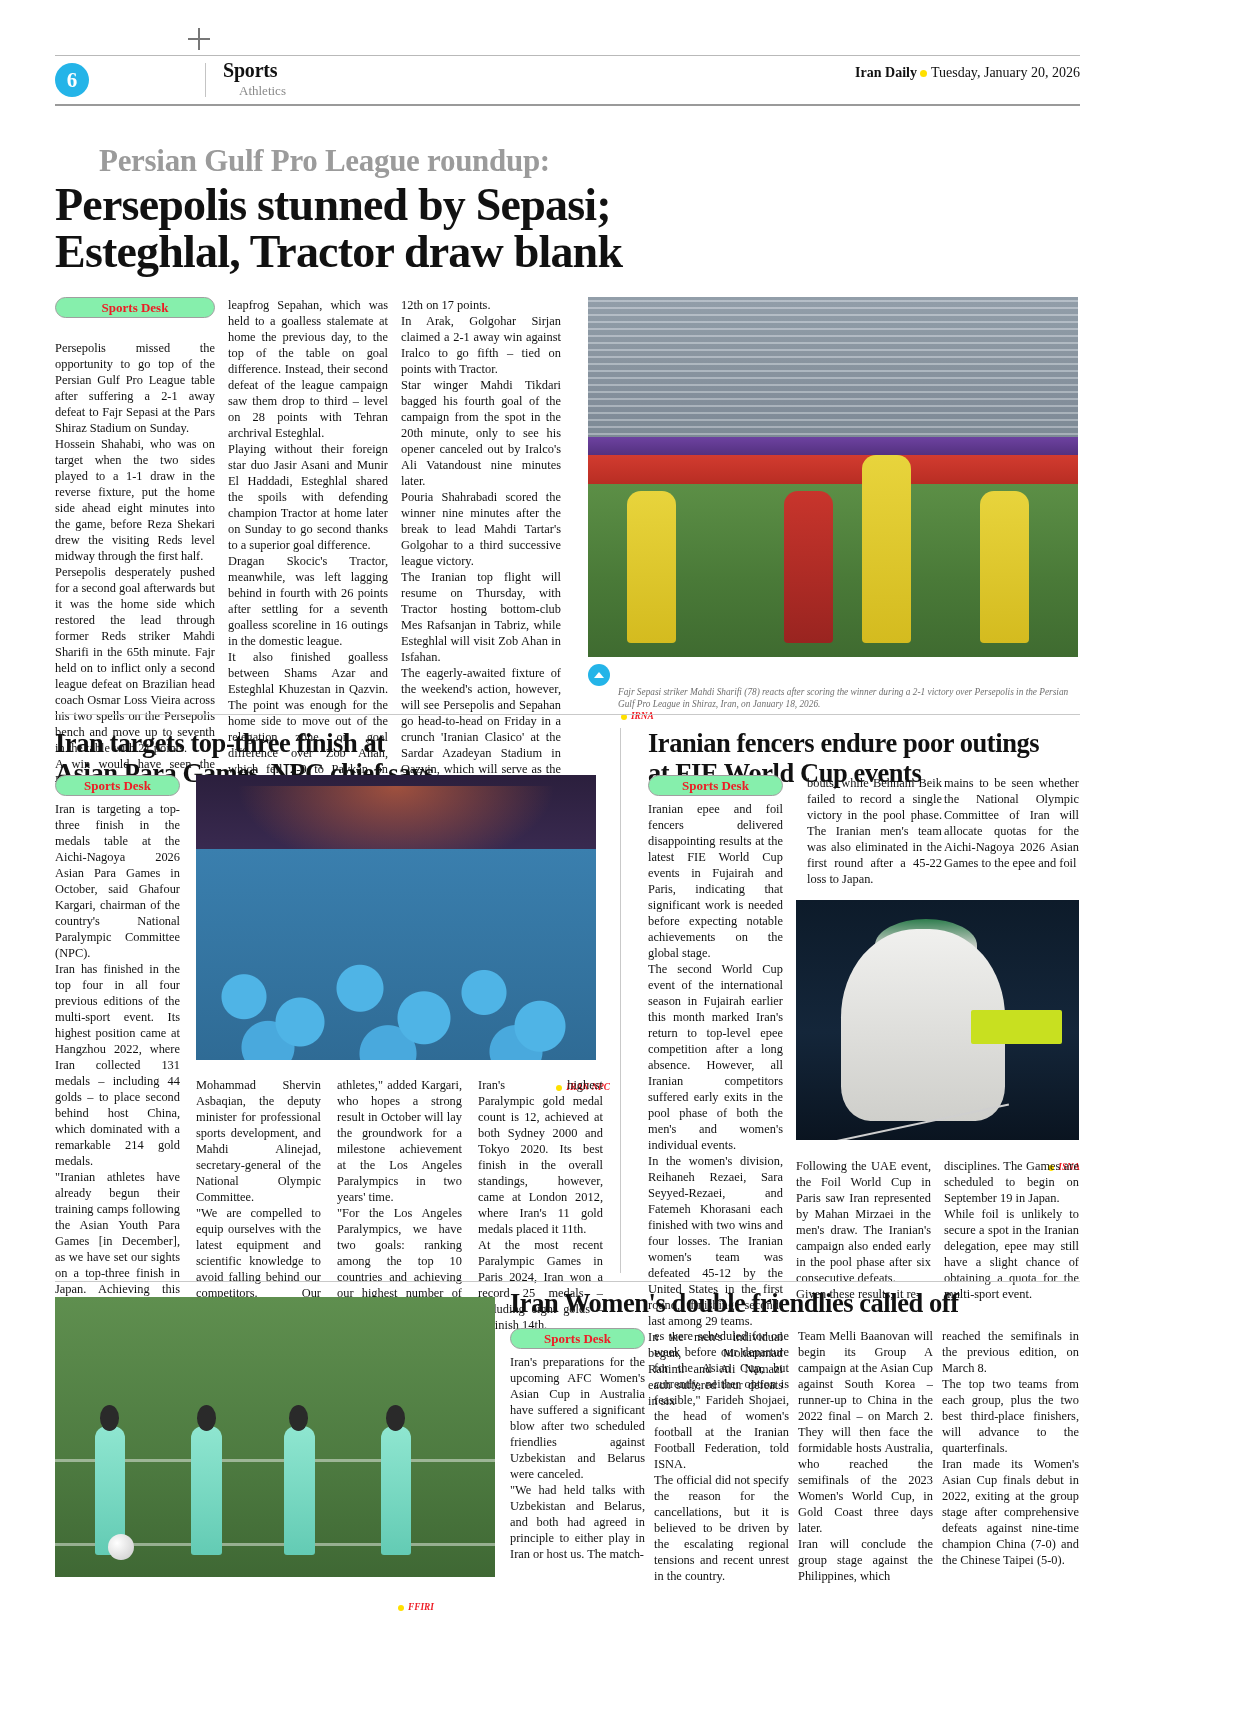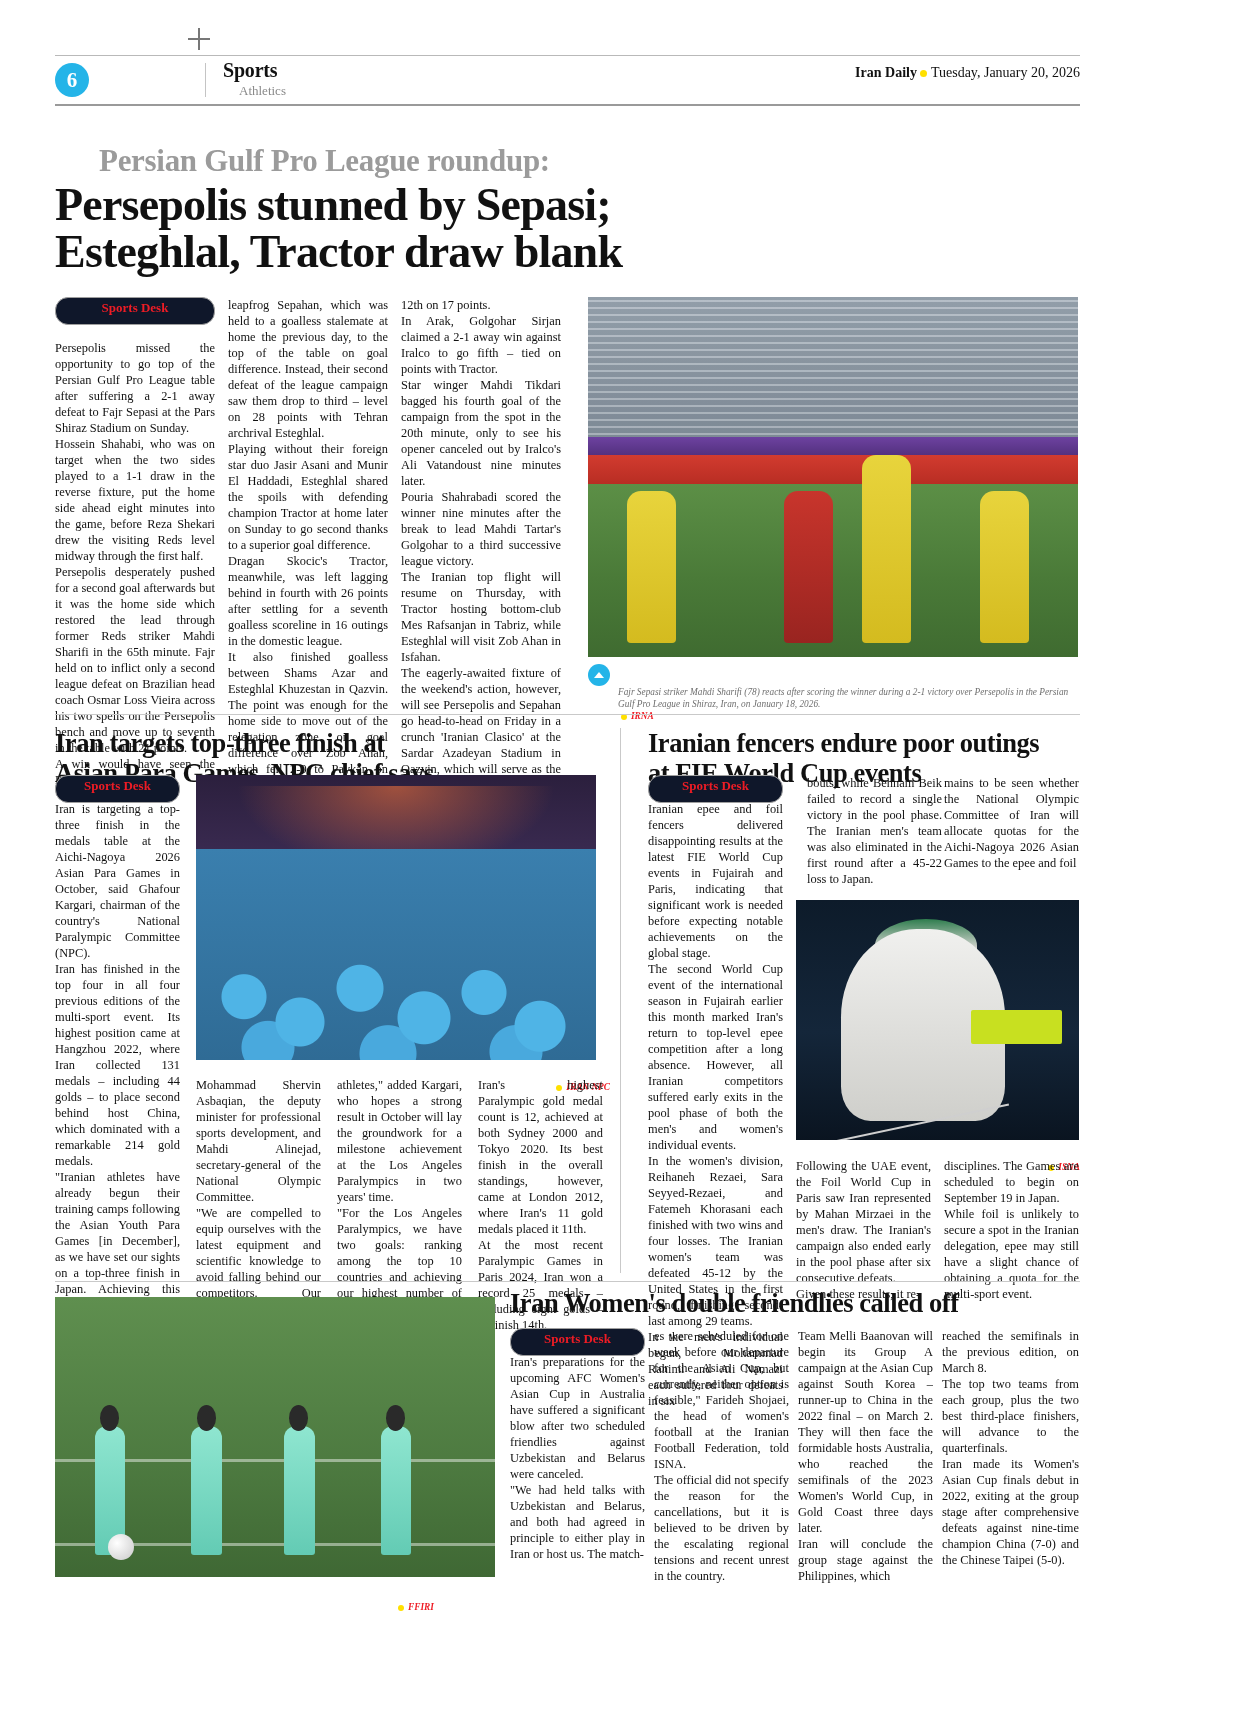--- a/index.html
+++ b/index.html
@@ -36,23 +36,23 @@
   .dot-y { display:inline-block; width:7px; height:7px; border-radius:50%; background:#ffe000; margin:0 4px 0 3px; vertical-align:middle; }
 
   
   .kicker { position:absolute; left:55px; top:143px; font-size:31px; color:#9b9b9b; font-weight:bold; letter-spacing:-.3px;margin-left:44px; }
   .lead-head { position:absolute; left:55px; top:182px; width:760px; font-size:46px; font-weight:bold; line-height:1.02; letter-spacing:-.8px; }
   .lead-head span { display:block; }
 
   
   .pill {
     border:1px solid #9f9f9f; border-radius:13px;
-    height:28px; line-height:19px; text-align:center;
+    height:21px; line-height:19px; text-align:center;
     color:#ee1c25; font-weight:bold; font-size:13px;
-    background:#0f172a;
+    background:#86efac;
   }
 
   
   .col { position:absolute; font-size:12.4px; line-height:1.29; text-align:justify; hyphens:auto; }
   .col p { margin:0; text-indent:0; }
   .lead-col2 { left:228px; top:297px; width:160px; }
   .lead-col3 { left:401px; top:297px; width:160px; }
   .lead-pill { position:absolute; left:55px; top:297px; width:160px; }
   .lead-body1 { position:absolute; left:55px; top:340px; width:160px; }
 

